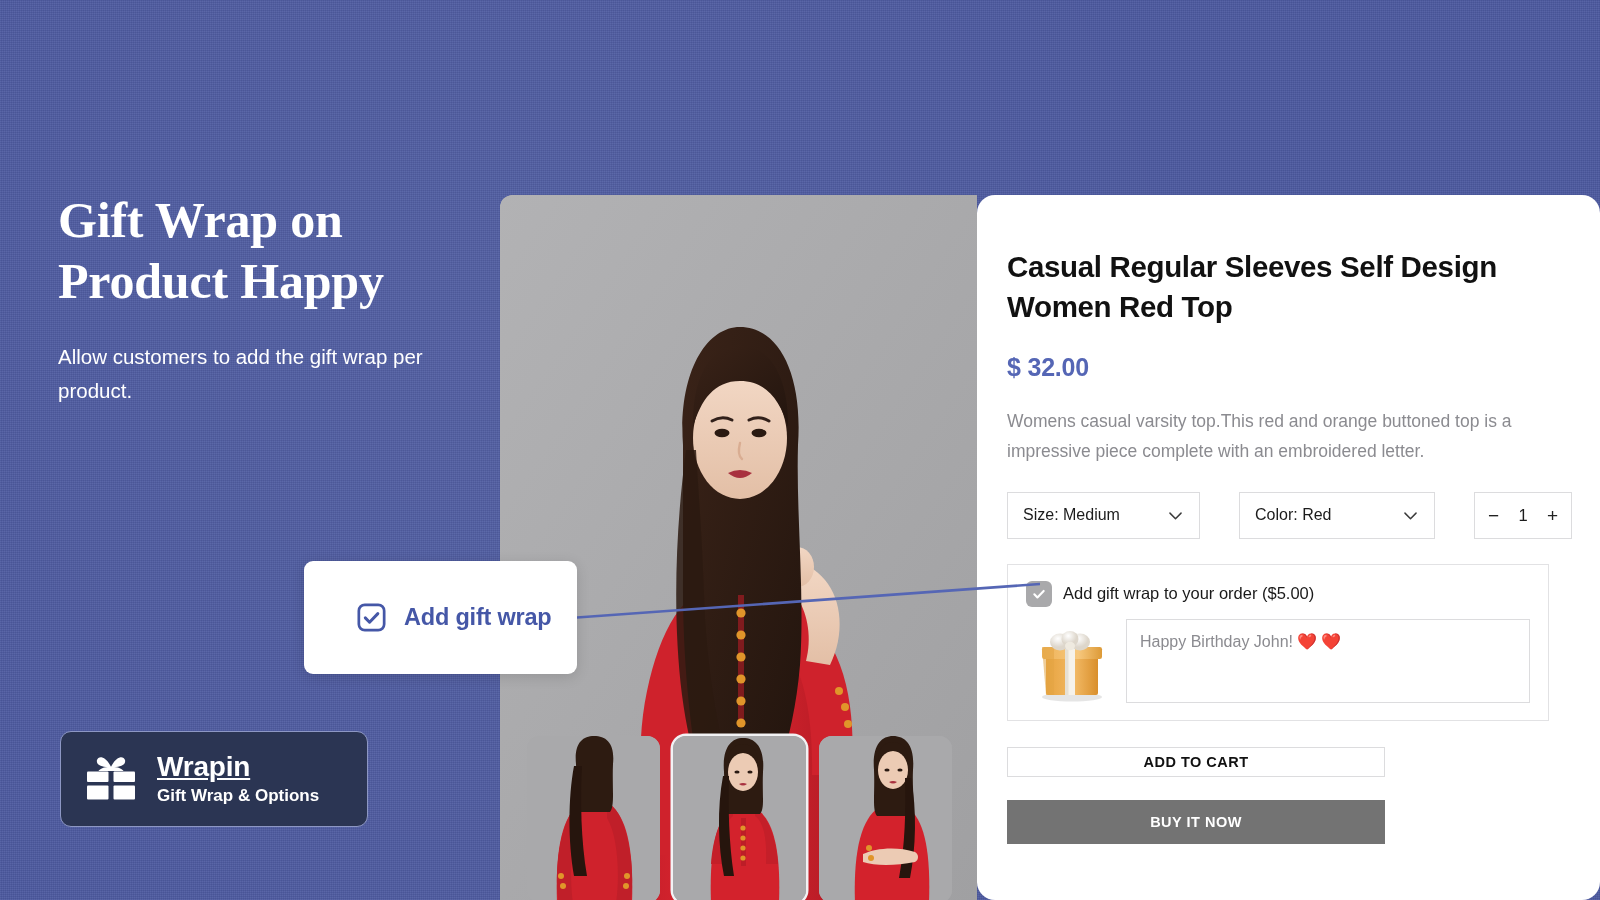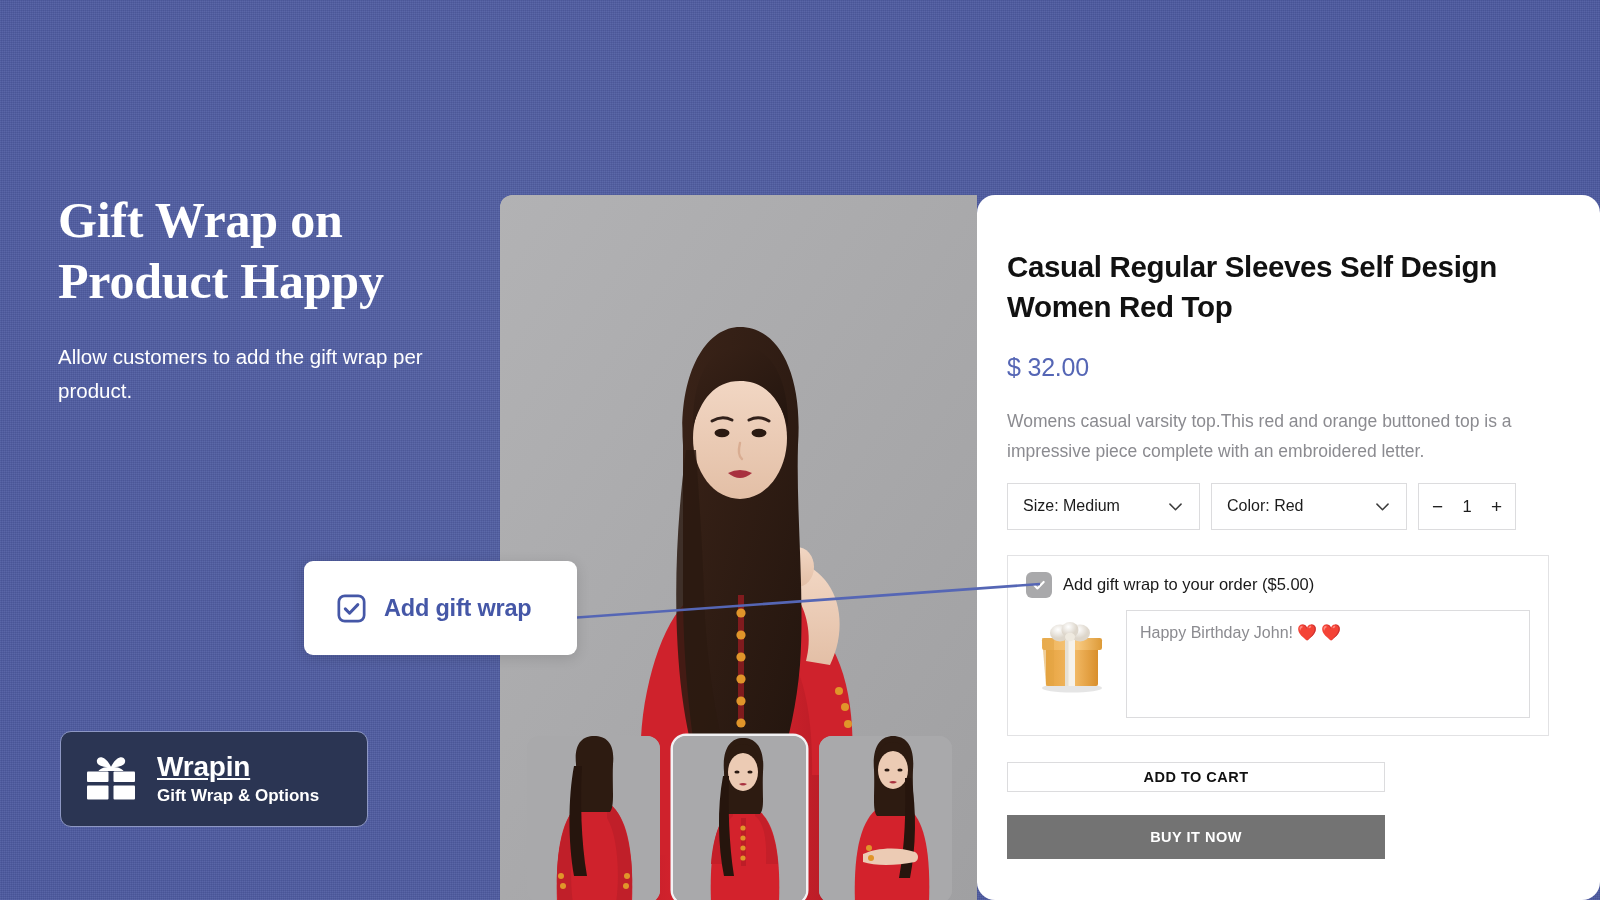--- a/index.html
+++ b/index.html
@@ -50,28 +50,28 @@
     font-weight: 500;
     max-width: 380px;
   }
 
   
   .callout {
     position: absolute;
     left: 304px;
     top: 561px;
     width: 273px;
-    height: 94px;
+    height: 113px;
     background: #ffffff;
     border-radius: 9px;
     box-shadow: 0 3px 14px rgba(0,0,0,.13);
     display: flex;
     align-items: center;
     gap: 17px;
-    padding-left: 32px;
+    padding-left: 52px;
     z-index: 6;
     text-align: center;
   }
   .callout .cb-icon { width: 31px; height: 31px; flex: 0 0 auto; display:block; }
   .callout-label {
     font-size: 23.5px;
     font-weight: bold;
     color: #4557a7;
     letter-spacing: -0.2px;
   }
@@ -176,37 +176,37 @@
     font-size: 29.5px;
     font-weight: bold;
     color: #111111;
     line-height: 1.36;
     letter-spacing: -0.35px;
     max-width: 530px;
   }
   .p-price {
     margin-top: 26px;
     font-size: 25px;
-    font-weight: normal;
+    font-weight: bold;
     color: #5566b5;
     letter-spacing: -0.2px;
   }
   .p-desc {
     margin-top: 24px;
     font-size: 17.5px;
     line-height: 1.73;
     color: #8b8b90;
     max-width: 560px;
   }
 
   
   .options-row {
-    margin-top: 16px;
-    display: flex;
-    gap: 11px;
+    margin-top: 25px;
+    display: flex;
+    gap: 39px;
     align-items: stretch;
   }
   .select-box {
     height: 47px;
     border: 1px solid #dcdcde;
     background: #fff;
     display: flex;
     align-items: center;
     justify-content: space-between;
     padding: 0 14px 0 15px;
@@ -247,21 +247,21 @@
     display: flex; align-items: center; justify-content: center;
     flex: 0 0 auto;
   }
   .gw-check svg { width: 16px; height: 16px; }
   .gw-label { font-size: 16.5px; color: #1a1a1a; font-weight: 500; }
 
   .gw-body { margin-top: 12px; display: flex; gap: 16px; align-items: flex-start; }
   .gw-giftbox { width: 78px; height: 80px; flex: 0 0 auto; margin-left: 6px; margin-top: 4px; }
   .gw-message {
     flex: 1 1 auto;
-    height: 108px;
+    height: 84px;
     border: 1px solid #dcdcde;
     padding: 11px 13px;
     font-size: 16px;
     color: #8b8b90;
     line-height: 1.4;
     font-family: "Liberation Sans", sans-serif;
     background: #fff;
     resize: none;
     overflow: hidden;
   }

